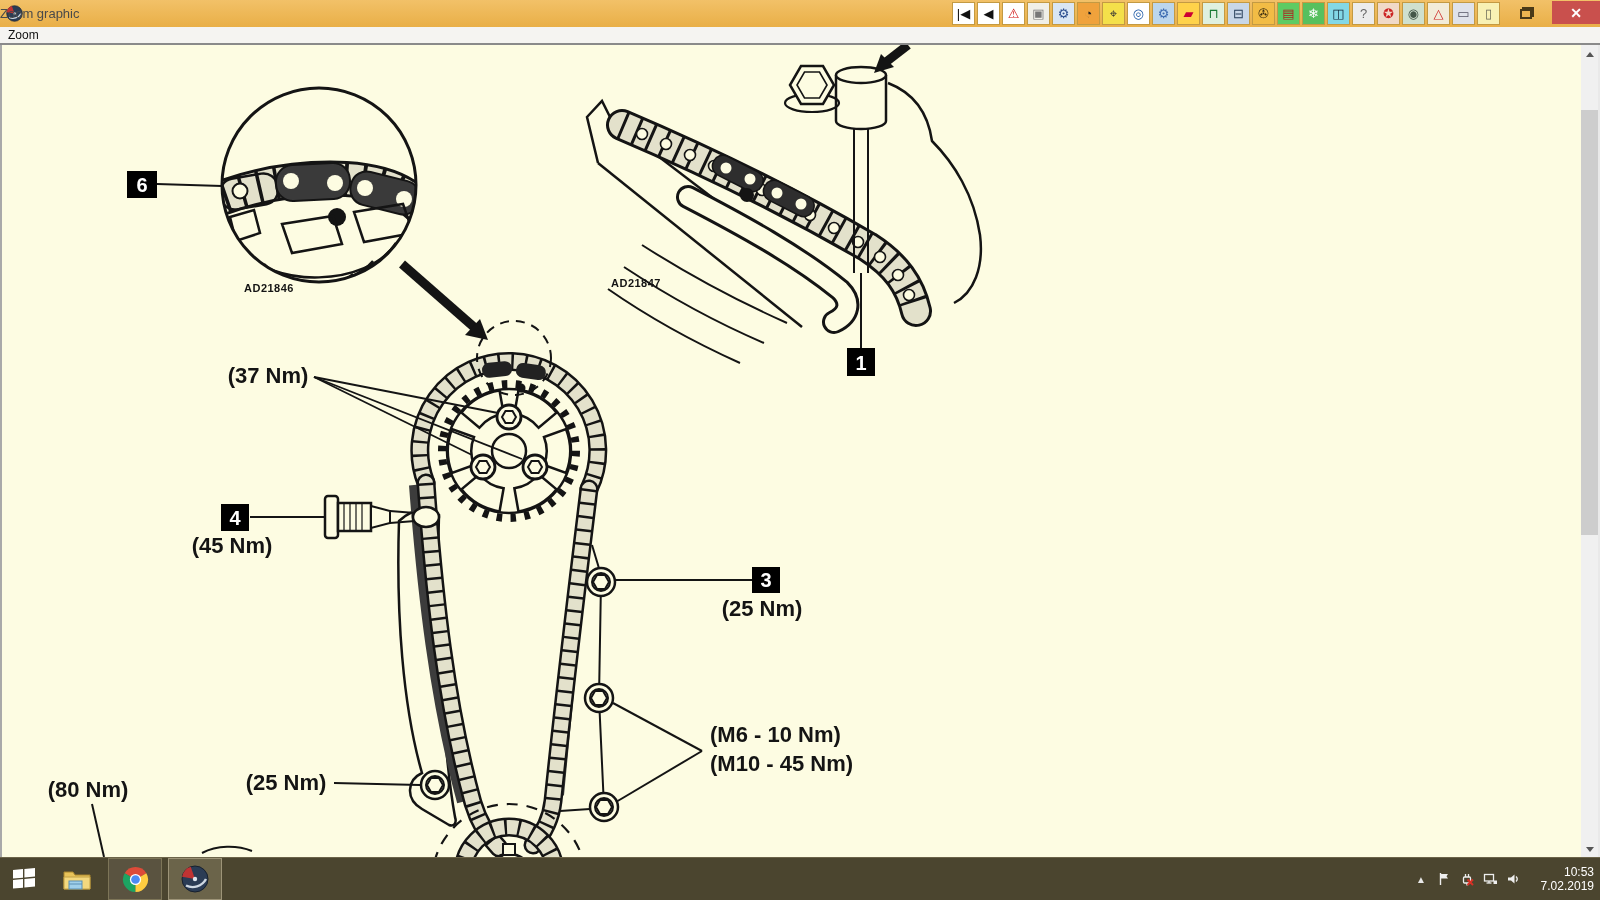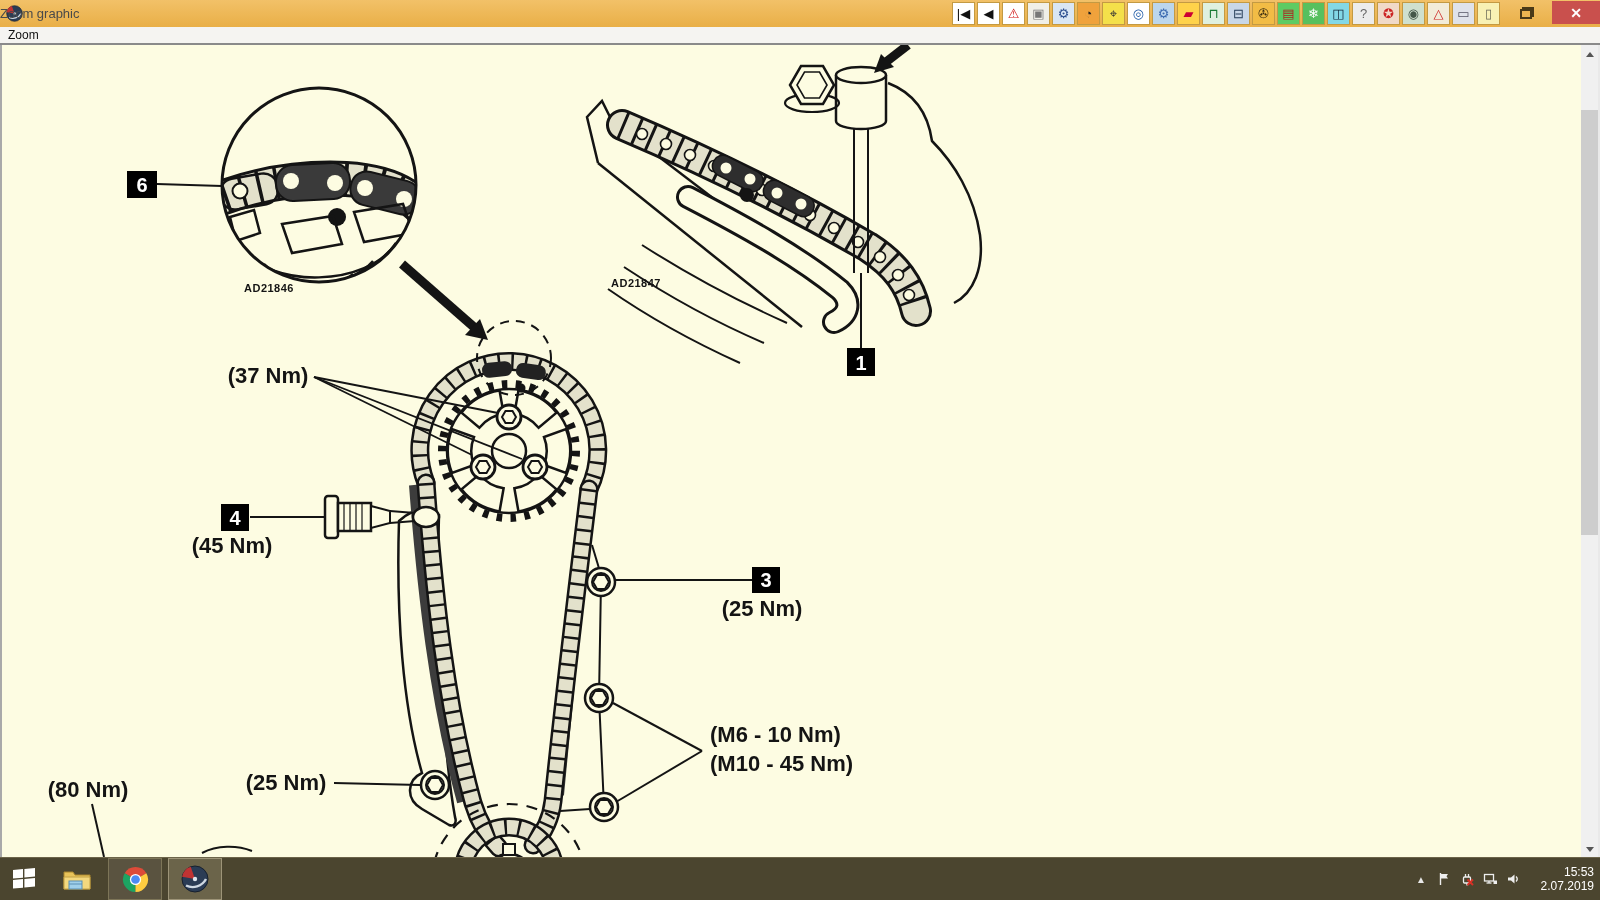--- a/index.html
+++ b/index.html
@@ -427,17 +427,17 @@
         <rect x="11.5" y="9.5" width="3.5" height="3.5" fill="#eee"></rect>
       </svg>
     </span>
     <span class="tray-ic">
       <svg width="16" height="16" viewBox="0 0 16 16">
         <polygon points="3,6.5 6,6.5 9.5,3.5 9.5,12.5 6,9.5 3,9.5" fill="#eee"></polygon>
         <path d="M11 5.5 C 12.5 7, 12.5 9, 11 10.5" stroke="#eee" stroke-width="1.3" fill="none"></path>
       </svg>
     </span>
     <div class="clock">
-      <div>15:53</div>
-      <div>2.07.2019</div>
+      <div>10:53</div>
+      <div>7.02.2019</div>
     </div>
   </div>
 </div>
 
 </body></html>

